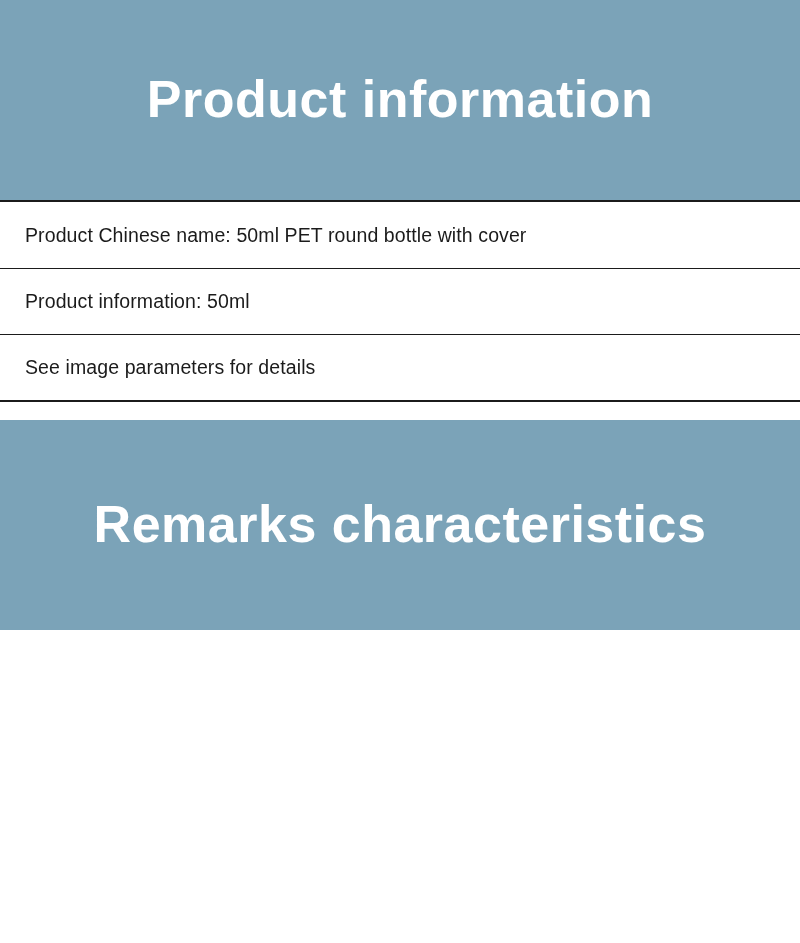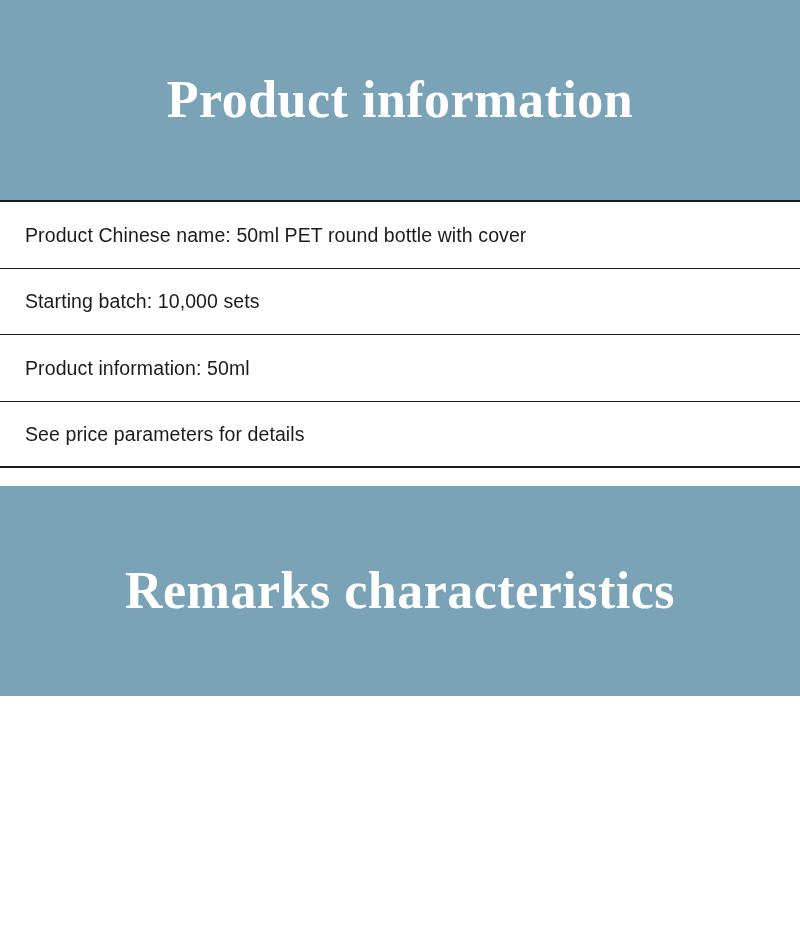--- a/index.html
+++ b/index.html
@@ -28,21 +28,20 @@
     align-items: center;
     justify-content: center;
   }
   .banner-title {
     color: #ffffff;
     font-size: 52px;
     font-weight: bold;
     letter-spacing: 0.5px;
     line-height: 1.1;
     text-align: right;
-    font-family: Liberation Serif, serif;
   }
   .banner-top {
     height: 200px;
   }
   .banner-bottom {
     height: 210px;
   }
   .spec-table {
     width: 800px;
     box-sizing: border-box;
@@ -82,27 +81,24 @@
 
   <div class="banner banner-top">
     <div class="banner-title">Product information</div>
   </div>
 
   <div class="spec-table">
     <div class="spec-row">
       <span class="spec-text">Product Chinese name: 50ml PET round bottle with cover</span>
     </div>
     <div class="spec-row">
-      <span class="spec-text">Starting batch: 10,000 sets</span>
-    </div>
-    <div class="spec-row">
       <span class="spec-text">Product information: 50ml</span>
     </div>
     <div class="spec-row">
-      <span class="spec-text">See price parameters for details</span>
+      <span class="spec-text">See image parameters for details</span>
     </div>
   </div>
 
   <div class="gap"></div>
 
   <div class="banner banner-bottom">
     <div class="banner-title">Remarks characteristics</div>
   </div>
 
 </div>

